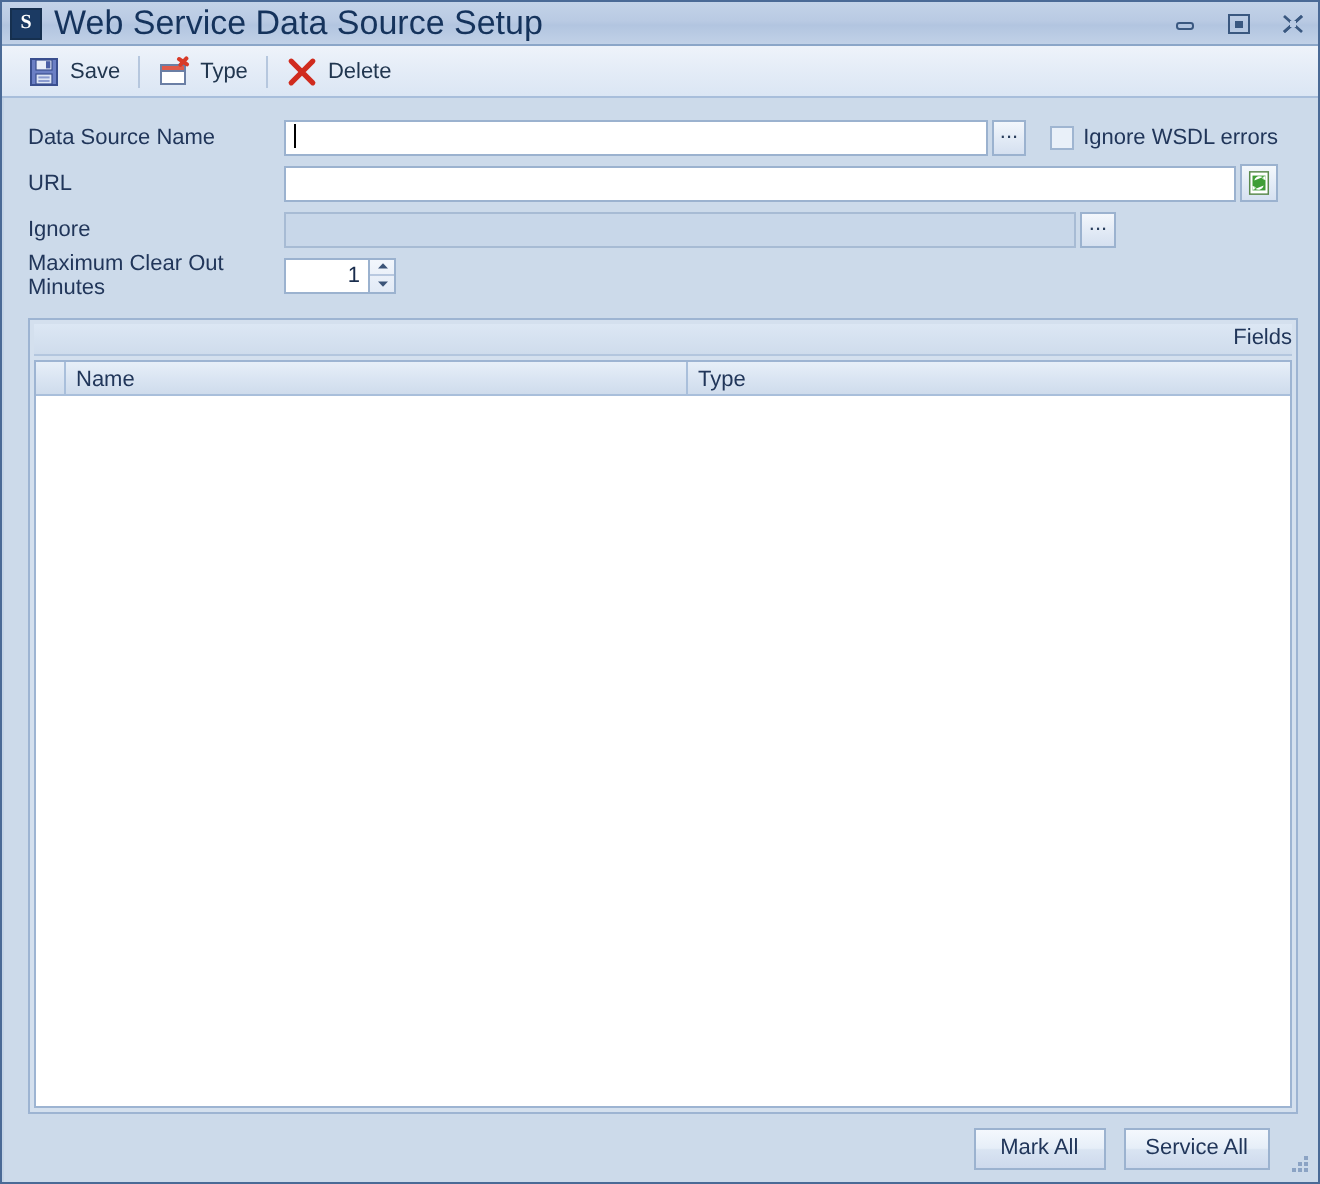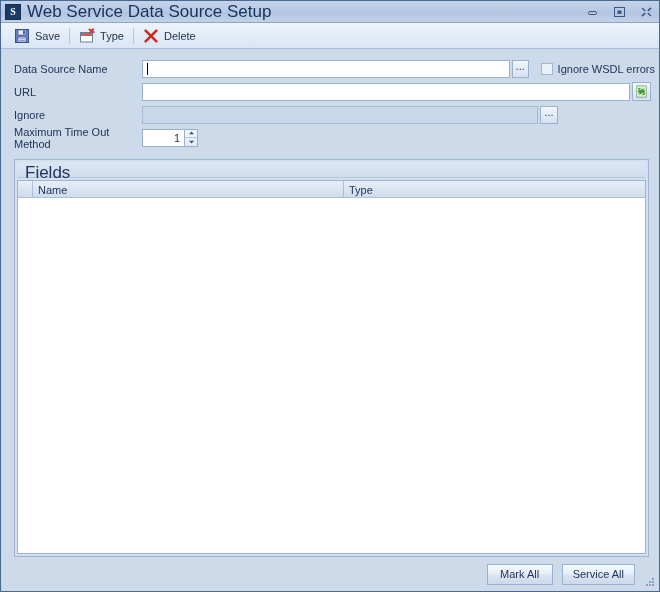--- a/index.html
+++ b/index.html
@@ -111,21 +111,21 @@
     position: relative;
     height: calc(592px - 2px - 22px - 26px);
     box-sizing: border-box;
     background: #ccdaea;
     border-left: 1px solid #c3d3e6;
     padding: 0;
   }
 
   .form {
     position: relative;
-    padding: 8px 4px 4px 12px;
+    padding: 8px 20px 4px 12px;
   }
   .form-row {
     position: relative;
     height: 23px;
     display: flex;
     align-items: center;
   }
   .form-label {
     width: 128px;
     font-size: 11px;
@@ -249,23 +249,24 @@
     box-sizing: border-box;
     border: 1px solid #9db4d2;
     background: #d4e0ee;
     padding: 2px;
   }
   .group-header {
     height: 16px;
     box-sizing: border-box;
     background: linear-gradient(to bottom, #dce7f4 0%, #cfdcec 100%);
     border-bottom: 1px solid #b3c6de;
-    font-size: 17px;
+    font-size: 11px;
     color: #21365a;
     padding: 1px 0 0 8px;
+    text-align: right;
   }
   .grid {
     box-sizing: border-box;
     border: 1px solid #9db4d2;
     background: #f97316;
     margin: 2px 0 0 0;
     height: 374px;
     overflow: hidden;
   }
   .grid-head {
@@ -421,21 +422,21 @@
         </div>
       </div>
 
       <div class="form-row">
         <div class="form-label">Ignore</div>
         <div class="textbox disabled" style="width:396px;" title=""></div>
         <div class="ellipsis-btn">...</div>
       </div>
 
       <div class="form-row">
-        <div class="form-label">Maximum Time Out Method</div>
+        <div class="form-label">Maximum Clear Out Minutes</div>
         <div class="spin-wrap">
           <div class="spin-input">1</div>
           <div class="spin-btns">
             <div class="spin-up">
               <svg width="7" height="4" viewBox="0 0 7 4">
                   <path d="M3.5 0.6 L6 3.2 L1 3.2 Z" fill="#3b5478"></path>
                 </svg>
             </div>
             <div class="spin-dn">
               <svg width="7" height="4" viewBox="0 0 7 4">

